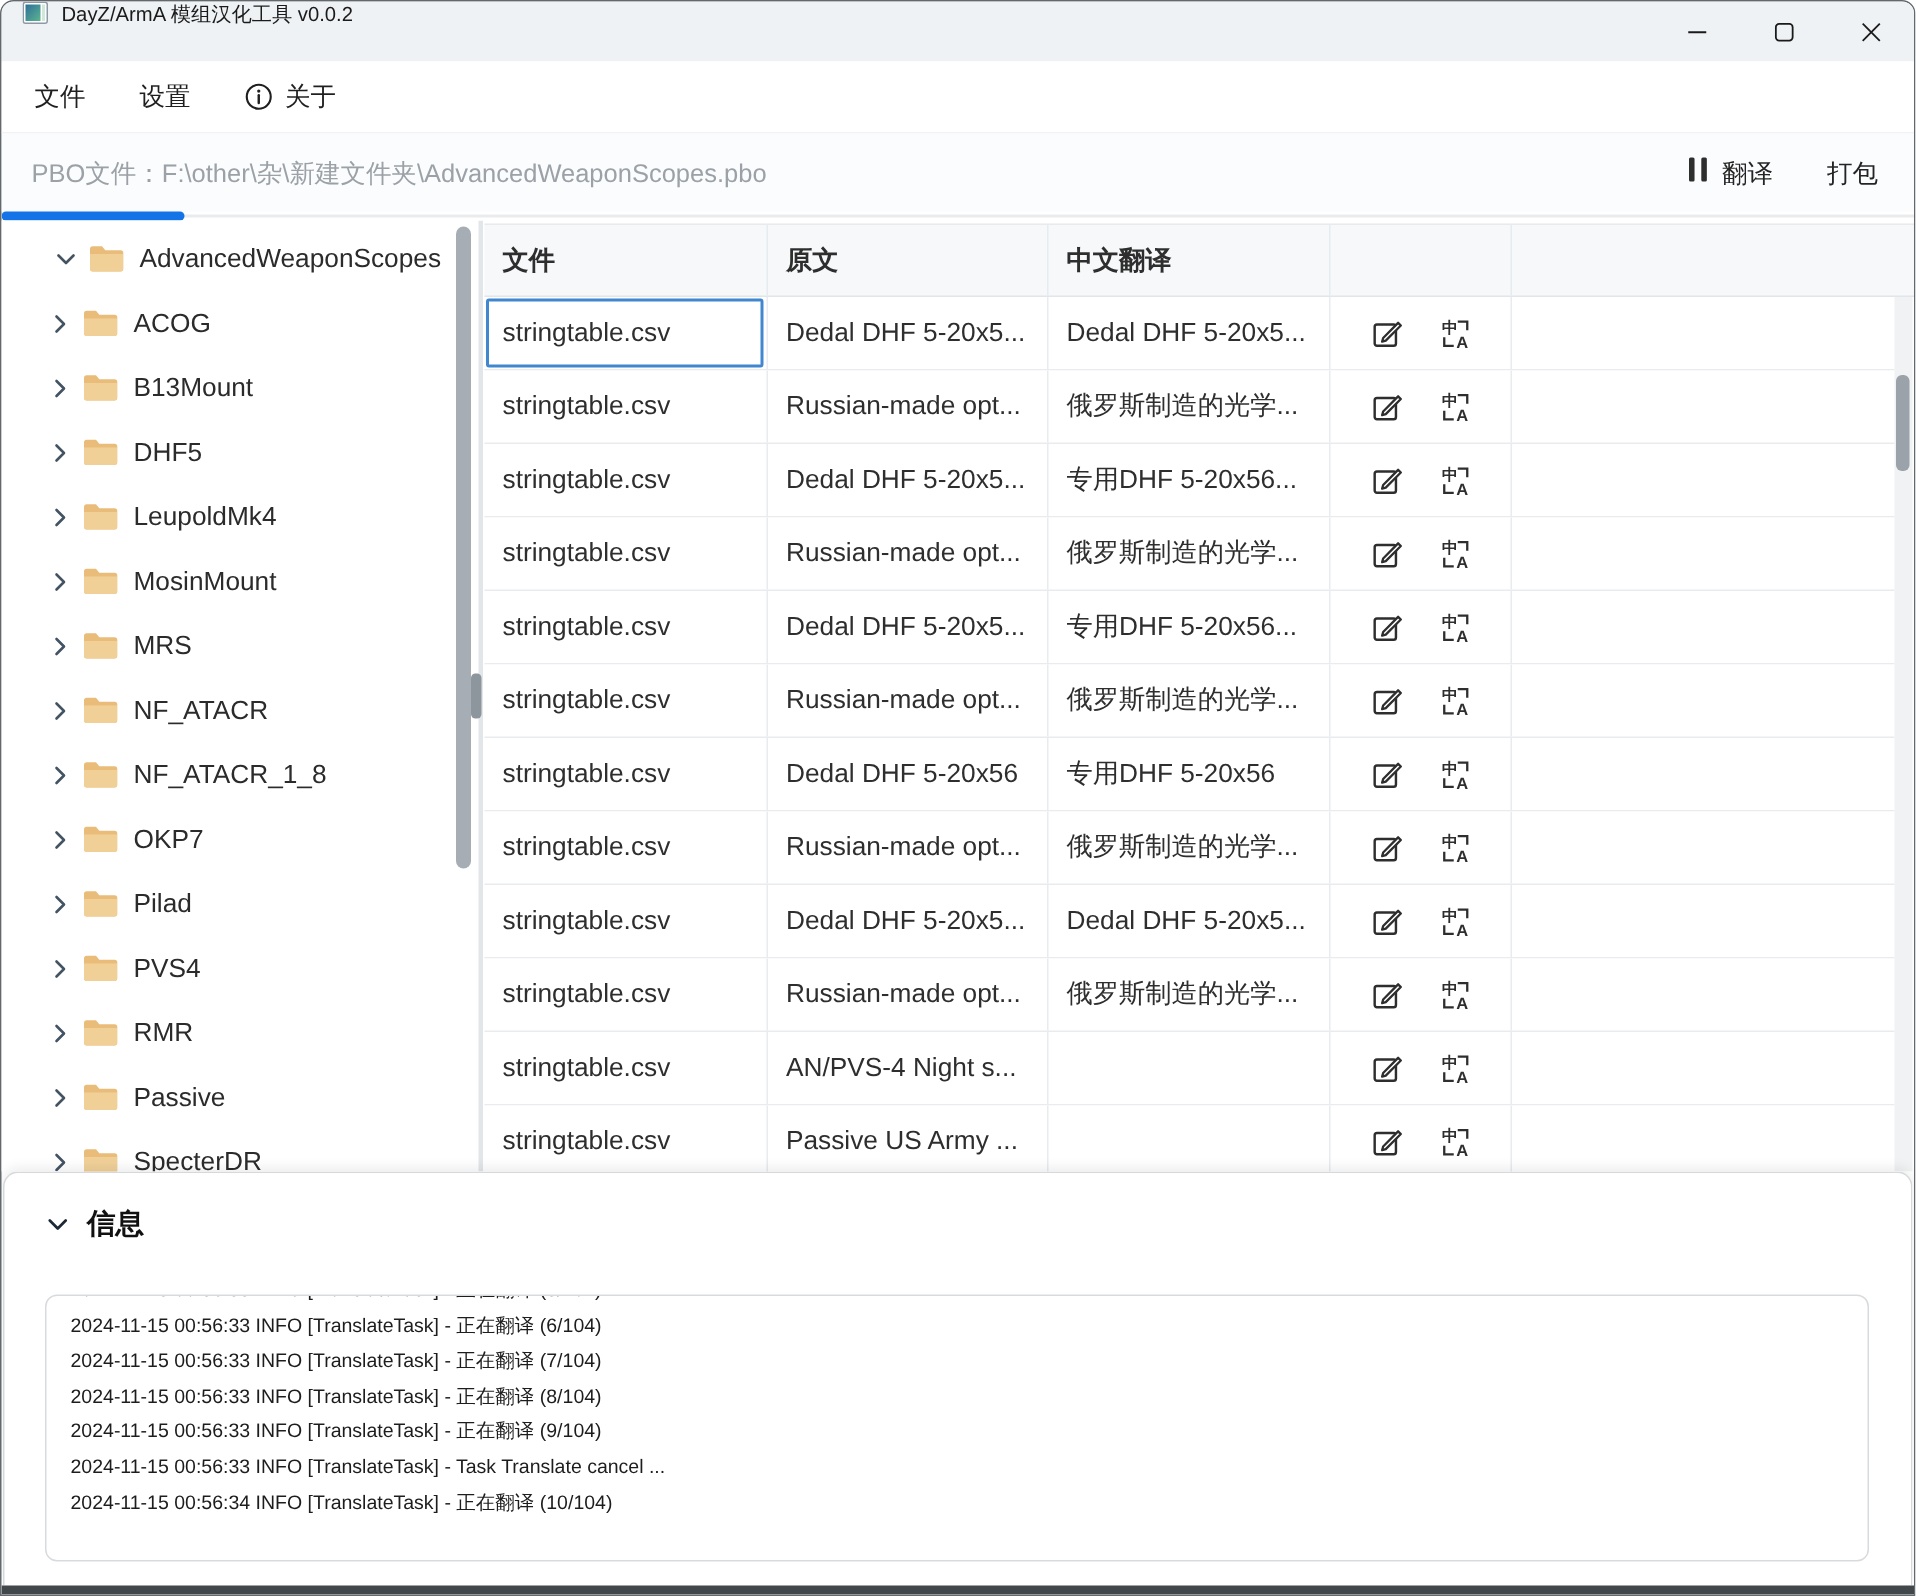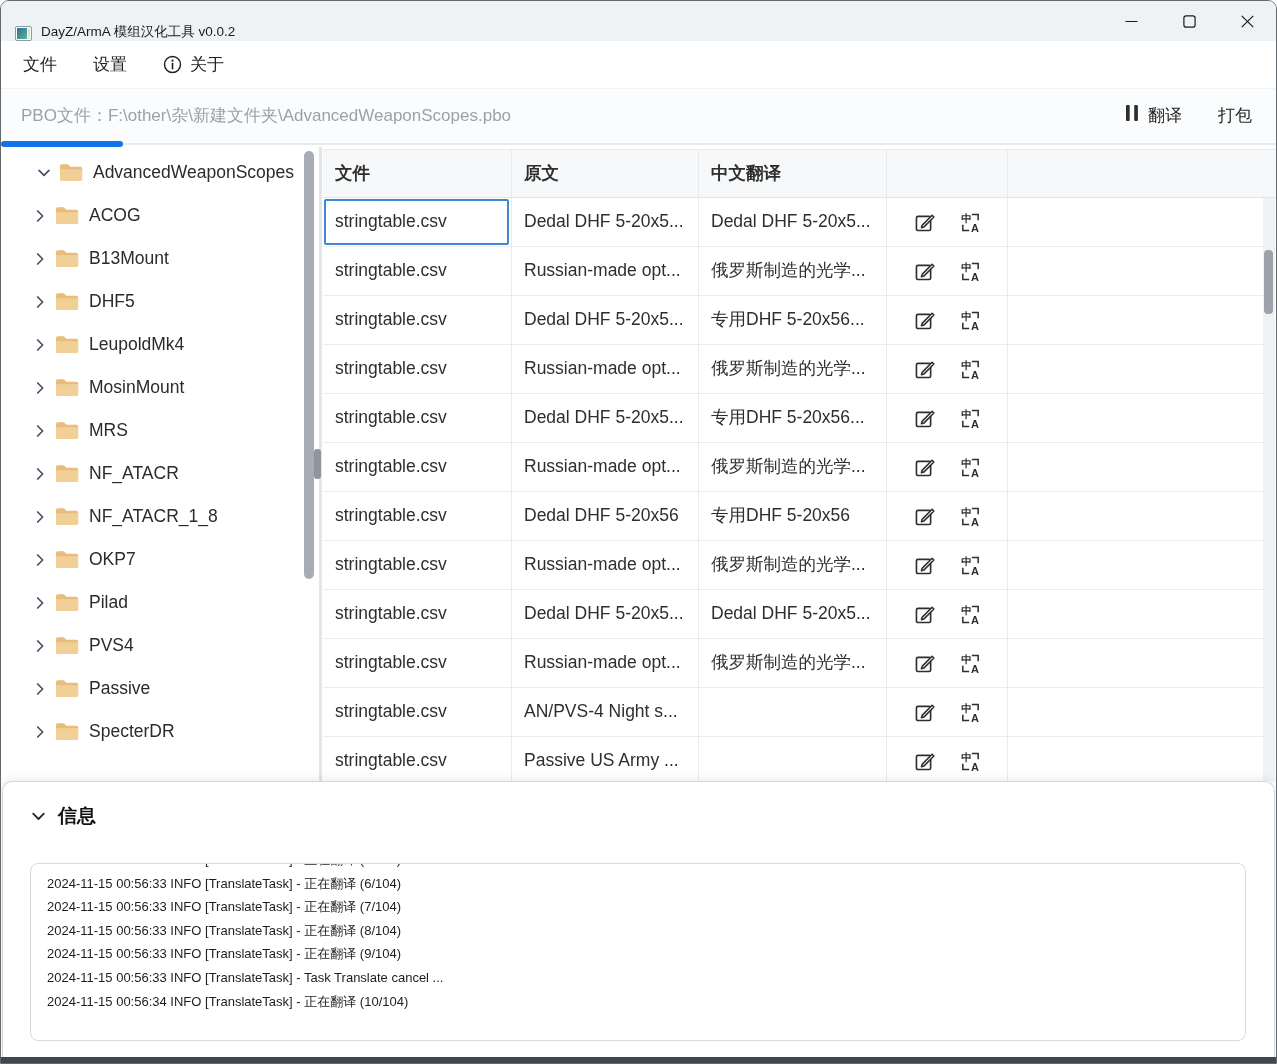--- a/index.html
+++ b/index.html
@@ -3,21 +3,21 @@
 <meta charset="utf-8">
 <style>
   html,body{margin:0;padding:0;background:#ffffff;}
   #window{
     position:relative;width:1277px;height:1064px;overflow:hidden;
     font-family:"Liberation Sans",sans-serif;background:#fff;
     border:1px solid #63686d;box-sizing:border-box;border-radius:9px 9px 0 0;
   }
   
   .titlebar{position:absolute;top:0;left:0;right:0;height:40px;background:#eff2f5;
-    display:flex;align-items:flex-end;padding-left:14px;gap:9px;box-sizing:border-box;}
+    display:flex;align-items:flex-start;padding-left:14px;gap:9px;box-sizing:border-box;}
   .win-title{font-size:13.5px;color:#1b1b1b;}
   .win-controls{position:absolute;right:0;top:0;height:40px;display:flex;}
   .win-btn{width:58px;height:40px;display:flex;align-items:center;justify-content:center;cursor:default;}
   
   .menubar{position:absolute;top:40px;left:0;right:0;height:48px;background:#fff;
     display:flex;align-items:center;padding-left:22px;gap:36px;box-sizing:border-box;
     border-bottom:1px solid #f1f2f3;font-size:17px;color:#1f1f1f;}
   .menu-item{display:flex;align-items:center;gap:8px;}
   
   .toolbar{position:absolute;top:88px;left:0;right:0;height:52px;background:#fbfcfd;
@@ -329,20 +329,34 @@
               <svg width="16" height="16" viewBox="0 0 24 24">
                 <path d="M8.5 4.5 L16 12 L8.5 19.5" fill="none" stroke="#445362" stroke-width="2.6" stroke-linecap="round" stroke-linejoin="round"></path>
               </svg>
             </span>
             <span style="display: flex;">
               <svg width="24" height="19" viewBox="0 0 24 19">
                 <path d="M1 3 a1.8 1.8 0 0 1 1.8 -1.8 h6.2 l2.2 2.6 h10.2 a1.8 1.8 0 0 1 1.8 1.8 v10.6 a1.8 1.8 0 0 1 -1.8 1.8 H2.8 A1.8 1.8 0 0 1 1 16.2 z" fill="#e9bd79"></path>
                 <path d="M1 6.3 h22 v9.9 a1.8 1.8 0 0 1 -1.8 1.8 H2.8 A1.8 1.8 0 0 1 1 16.2 z" fill="#f1d098"></path>
               </svg>
             </span>
+            <span class="lbl">RMR</span>
+          </div>
+          <div class="tree-item child">
+            <span style="display: flex;">
+              <svg width="16" height="16" viewBox="0 0 24 24">
+                <path d="M8.5 4.5 L16 12 L8.5 19.5" fill="none" stroke="#445362" stroke-width="2.6" stroke-linecap="round" stroke-linejoin="round"></path>
+              </svg>
+            </span>
+            <span style="display: flex;">
+              <svg width="24" height="19" viewBox="0 0 24 19">
+                <path d="M1 3 a1.8 1.8 0 0 1 1.8 -1.8 h6.2 l2.2 2.6 h10.2 a1.8 1.8 0 0 1 1.8 1.8 v10.6 a1.8 1.8 0 0 1 -1.8 1.8 H2.8 A1.8 1.8 0 0 1 1 16.2 z" fill="#e9bd79"></path>
+                <path d="M1 6.3 h22 v9.9 a1.8 1.8 0 0 1 -1.8 1.8 H2.8 A1.8 1.8 0 0 1 1 16.2 z" fill="#f1d098"></path>
+              </svg>
+            </span>
             <span class="lbl">Passive</span>
           </div>
           <div class="tree-item child">
             <span style="display: flex;">
               <svg width="16" height="16" viewBox="0 0 24 24">
                 <path d="M8.5 4.5 L16 12 L8.5 19.5" fill="none" stroke="#445362" stroke-width="2.6" stroke-linecap="round" stroke-linejoin="round"></path>
               </svg>
             </span>
             <span style="display: flex;">
               <svg width="24" height="19" viewBox="0 0 24 19">

